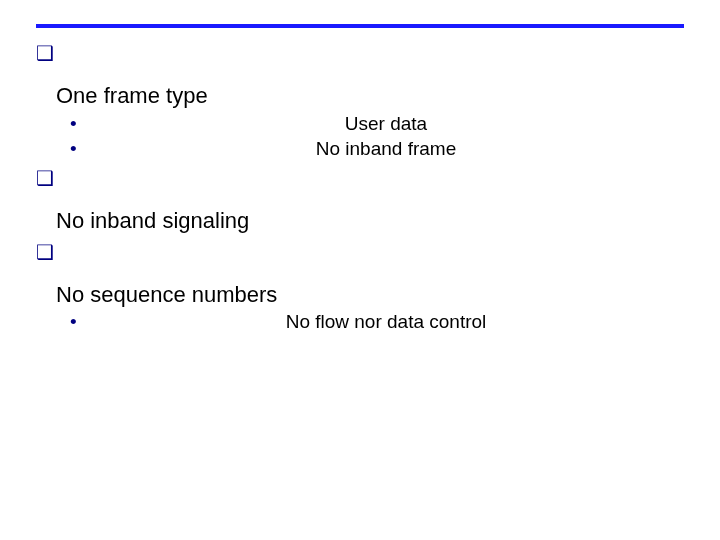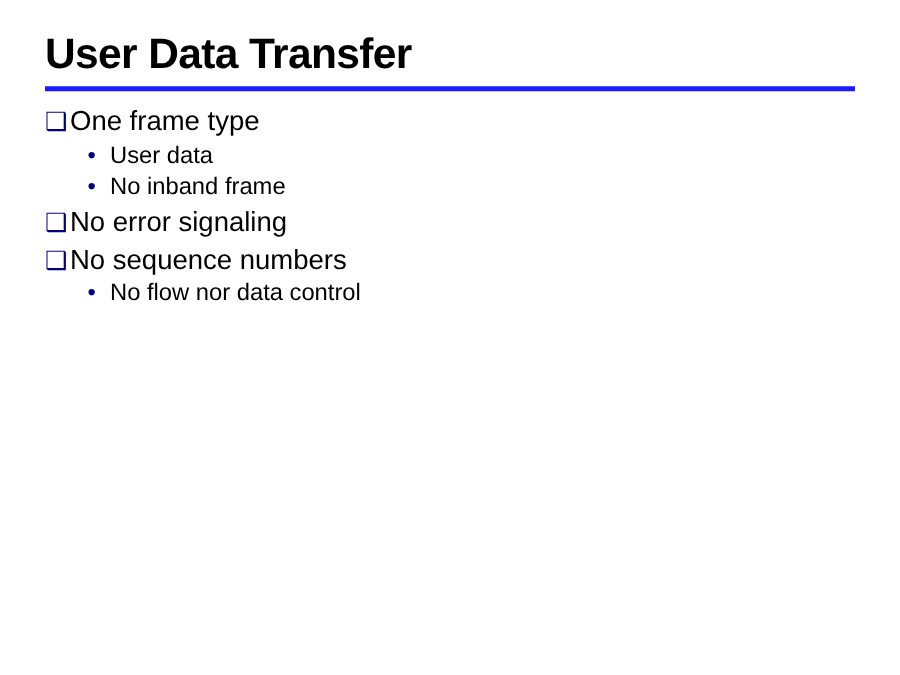--- a/index.html
+++ b/index.html
@@ -44,64 +44,65 @@
     flex: 0 0 auto;
     width: 20px;
     font-family: Arial, sans-serif;
     color: #000080;
     font-size: 20px;
     line-height: 1.2;
     margin-top: 3px;
   }
   .lvl1 .text {
     flex: 1 1 auto;
+    margin-top: 44px;
   }
   .lvl2 {
     display: flex;
     align-items: flex-start;
     margin: 2px 0 2px 34px;
     font-size: 19px;
   }
   .lvl2 .bullet {
     flex: 0 0 auto;
     width: 18px;
     color: #000080;
     font-size: 19px;
     line-height: 1.25;
   }
   .lvl2 .text {
     flex: 1 1 auto;
+    text-align: center;
   }
 </style>
 </head>
 <body>
 
 <div class="slide">
-  <h1 class="title">User Data Transfer</h1>
   <hr class="rule">
   <div class="content">
 
     <div class="lvl1">
       <span class="bullet">❑</span>
       <span class="text">One frame type</span>
     </div>
 
     <div class="lvl2">
       <span class="bullet">•</span>
       <span class="text">User data</span>
     </div>
 
     <div class="lvl2">
       <span class="bullet">•</span>
       <span class="text">No inband frame</span>
     </div>
 
     <div class="lvl1">
       <span class="bullet">❑</span>
-      <span class="text">No error signaling</span>
+      <span class="text">No inband signaling</span>
     </div>
 
     <div class="lvl1">
       <span class="bullet">❑</span>
       <span class="text">No sequence numbers</span>
     </div>
 
     <div class="lvl2">
       <span class="bullet">•</span>
       <span class="text">No flow nor data control</span>

